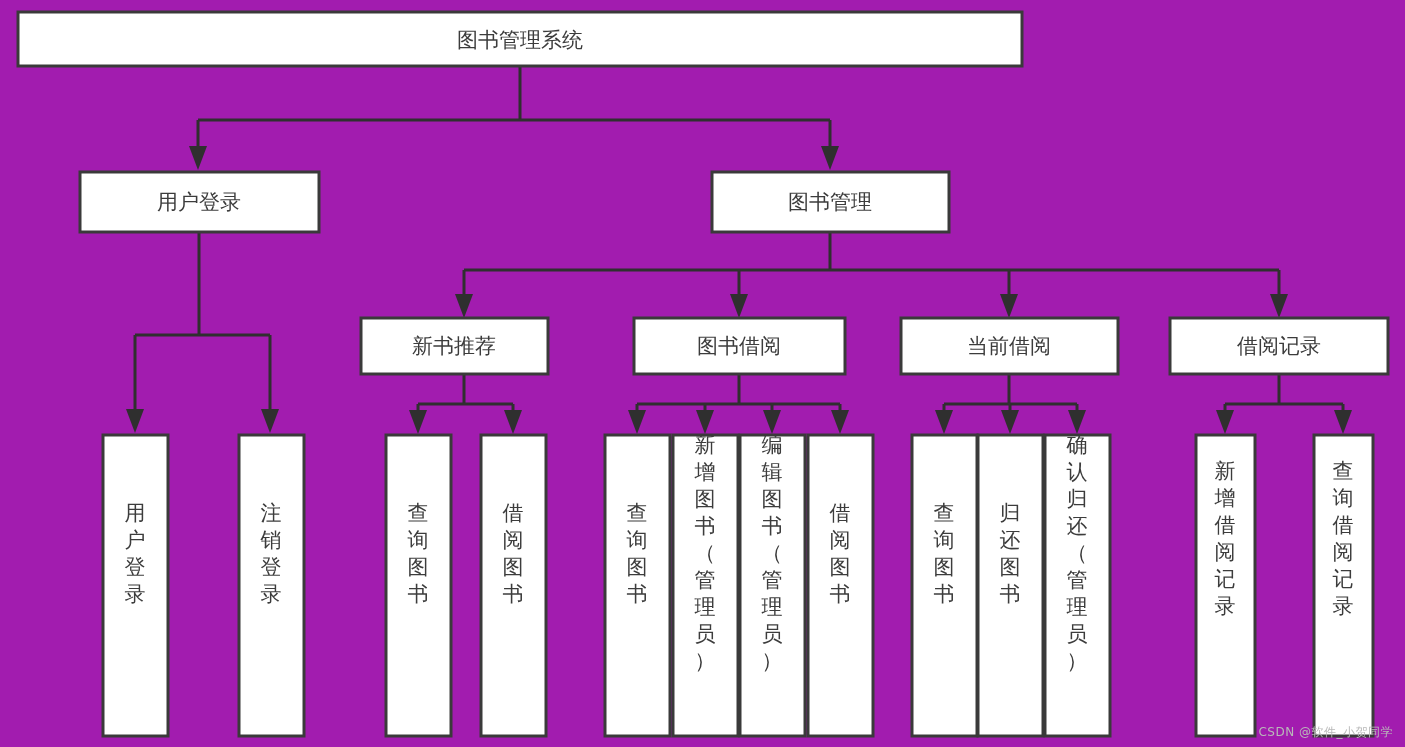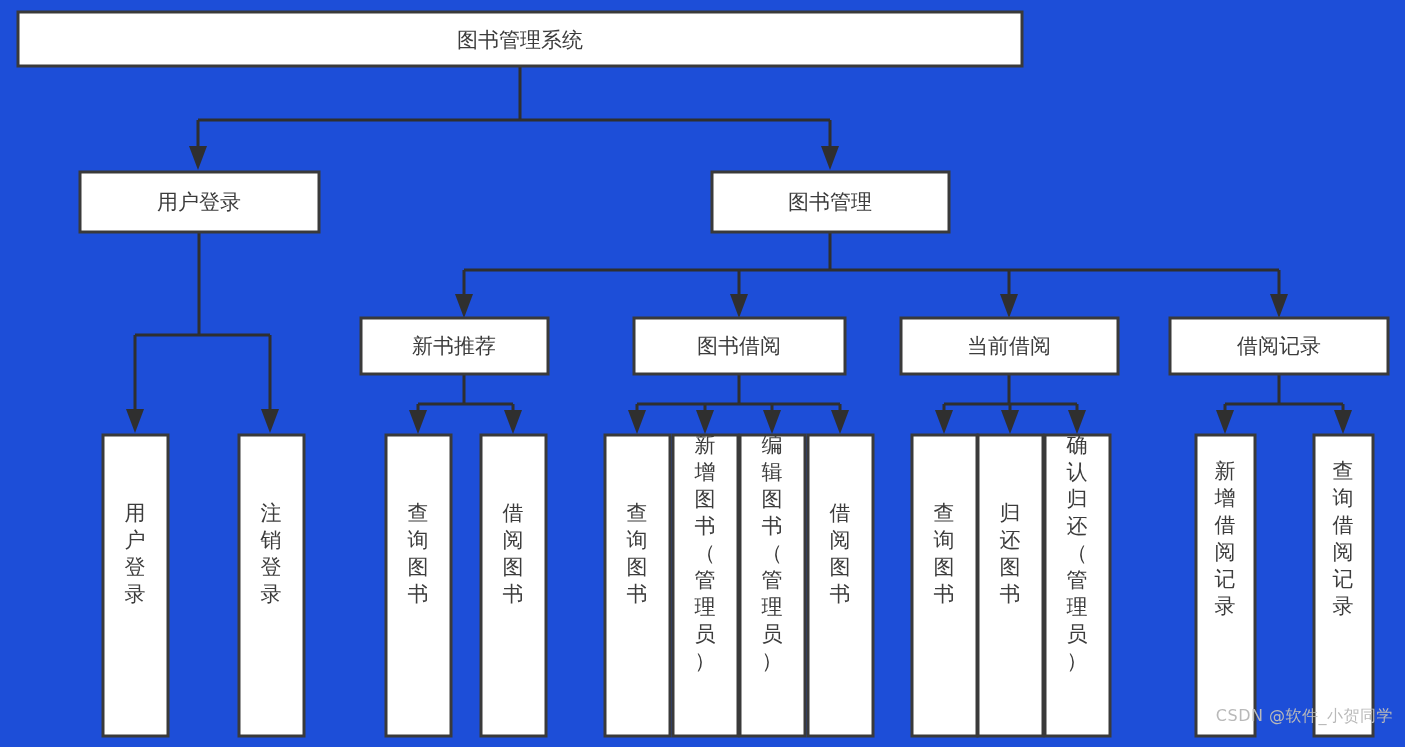--- a/index.html
+++ b/index.html
@@ -11,21 +11,21 @@
   body {
     width: 1405px;
     height: 747px;
     overflow: hidden;
     font-family: "DejaVu Sans", "Liberation Sans", sans-serif;
   }
   #diagram-root {
     position: relative;
     width: 1405px;
     height: 747px;
-    background: #1d4ed8;
+    background: #a21caf;
     text-decoration: underline;
   }
   svg.flowchart {
     display: block;
     width: 1405px;
     height: 747px;
   }
   .node-box {
     fill: #ffffff;
     stroke: #3a3a3a;
@@ -50,23 +50,23 @@
   }
   .node-label-vertical {
     fill: #3c3c3c;
     font-family: "DejaVu Sans", "Liberation Sans", sans-serif;
     font-size: 21px;
     text-anchor: middle;
   }
   .watermark {
     position: absolute;
     right: 12px;
-    bottom: 20px;
-    font-family: "DejaVu Sans", "Liberation Sans", sans-serif;
-    font-size: 16px;
+    bottom: 6px;
+    font-family: "DejaVu Sans", "Liberation Sans", sans-serif;
+    font-size: 12px;
     color: #b9b9b9;
     letter-spacing: 0.5px;
     white-space: nowrap;
     pointer-events: none;
   }
 </style>
 </head>
 <body>
 
 <div id="diagram-root">

